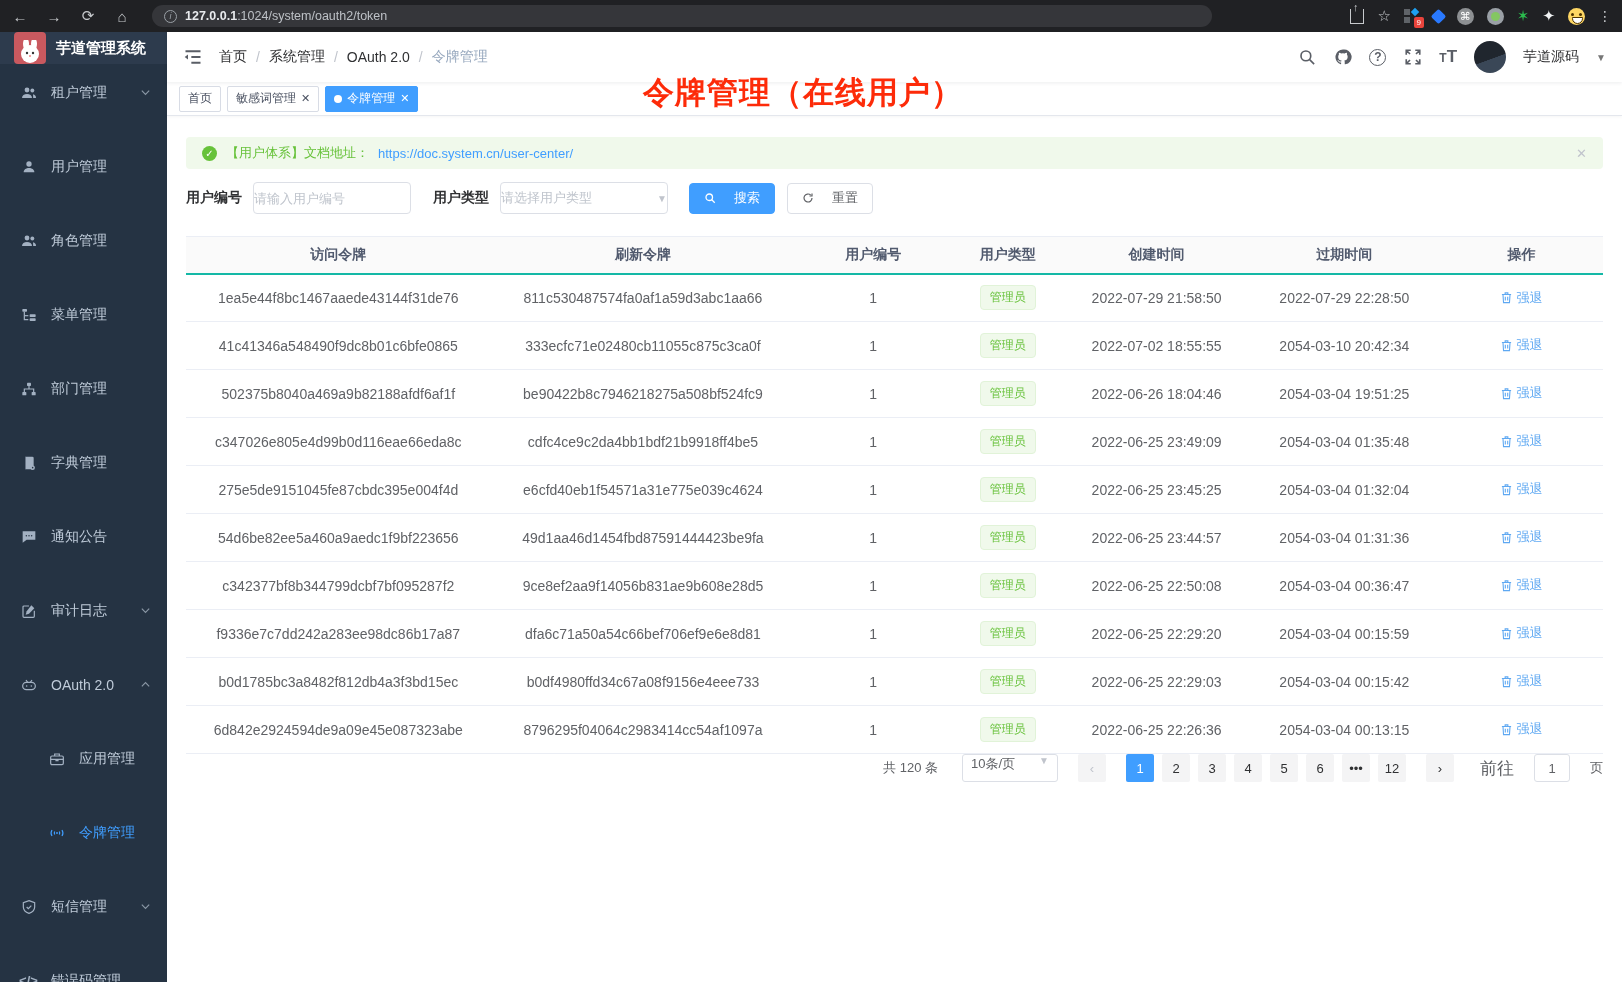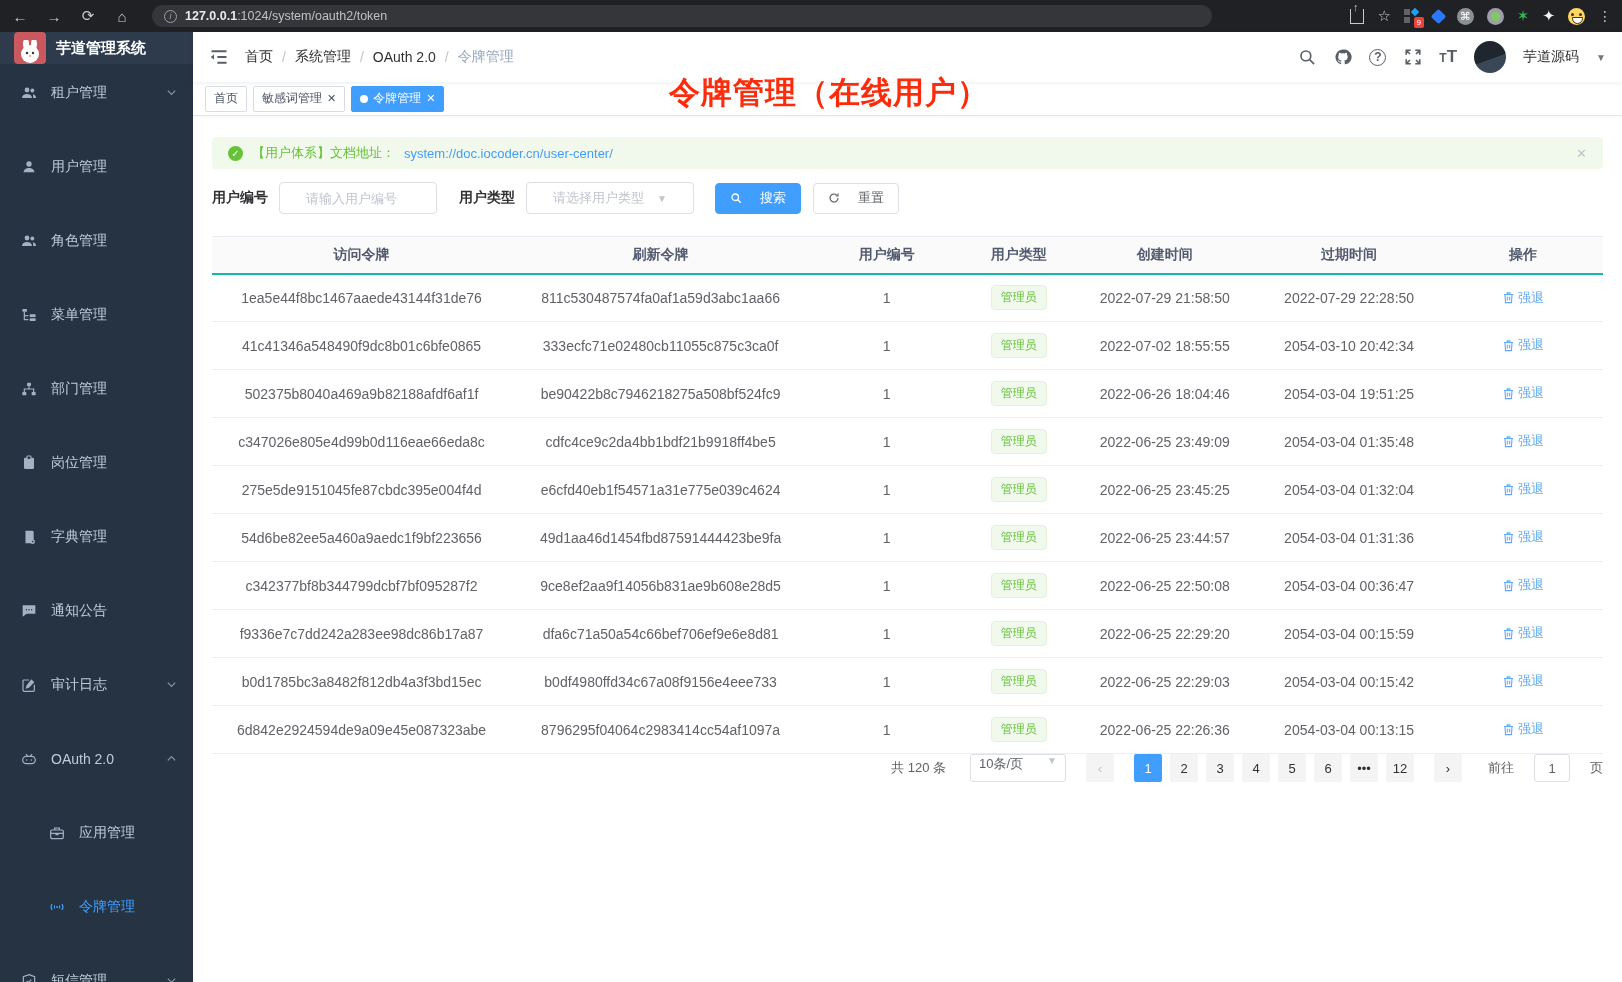--- a/index.html
+++ b/index.html
@@ -28,21 +28,21 @@
   .rec-ic b { width:9px; height:9px; border-radius:50%; background:#84c662; }
   .gstar-ic::before { content:"✶"; color:#2bbc4e; font-size:15px; }
   .puzzle-ic::before { content:"✦"; color:#f1f3f4; font-size:15px; }
   .emoji-ic { width:17px; height:17px; border-radius:50%; background:#fdd663; position:relative; }
   .emoji-ic::before { content:""; position:absolute; left:3px; top:5px; width:3px; height:3px; border-radius:50%; background:#4b3200; box-shadow:8px 0 0 #4b3200; }
   .emoji-ic::after { content:""; position:absolute; left:4px; top:9px; width:9px; height:5px; border-radius:0 0 8px 8px; background:#fff; border:1px solid #4b3200; }
   .dots-ic::before { content:"⋮"; font-size:14px; }
 
   
   .app { display:flex; height:950px; }
-  .sidebar { width:193px; background:#253343; display:flex; flex-direction:column; flex-shrink:0; }
+  .sidebar { width:167px; background:#253343; display:flex; flex-direction:column; flex-shrink:0; }
   .logo-bar { height:50px; background:#2d3b4d; display:flex; align-items:center; padding:0 14px; gap:10px; }
   .logo-avatar { width:32px; height:32px; border-radius:4px; background:#c9595f; overflow:hidden; flex-shrink:0; display:flex; align-items:flex-end; justify-content:center; }
   .logo-title { color:#fff; font-size:15px; font-weight:700; }
   .menu { flex:1; display:flex; flex-direction:column; padding-top:4px;gap:25px; }
   .menu-item { height:49px; display:flex; align-items:center; padding:0 16px 0 20px; color:#bfcbd9; font-size:14px; cursor:pointer; position:relative; }
   .menu-item .mi-icon { width:17px; height:17px; margin-right:14px; color:#a3b1c2; display:flex; align-items:center; justify-content:center; flex-shrink:0; font-size:13px; font-weight:700; }
   .menu-item .mi-icon svg { width:16px; height:16px; }
   .menu-item.indent { padding-left:48px; }
   .menu-item.active, .menu-item.active .mi-icon { color:#409eff; }
   .menu-item.light { background:#324257; }
@@ -85,21 +85,21 @@
   
   .content { padding:21px 19px 0 19px; }
   .alert { height:32px; background:#f0f9eb; border-radius:4px; display:flex; align-items:center; padding:0 16px; gap:9px; }
   .alert-check { width:15px; height:15px; border-radius:50%; background:#67c23a; color:#fff; font-size:10px; line-height:15px; text-align:center; flex-shrink:0; }
   .alert-text { font-size:13px; color:#67c23a; }
   .alert-link { font-size:13px; color:#409eff; text-decoration:none; cursor:pointer; }
   .alert-close { margin-left:auto; color:#c0c4cc; font-size:13px; cursor:pointer; }
 
   .filter { display:flex; align-items:center; margin-top:13px; height:32px; }
   .f-label { font-size:14px; font-weight:700; color:#303133; margin-right:11px; }
-  .f-input, .f-select { width:158px; height:32px; border:1px solid #dcdfe6; border-radius:4px; font-size:13px; padding:0 26px; color:#606266; font-family:inherit; }
+  .f-input, .f-select { width:158px; height:32px; border:1px solid #dcdfe6; border-radius:4px; font-size:13px; padding:0 0; color:#606266; font-family:inherit; }
   .f-input::placeholder { color:#bfc4cc; }
   .f-select { width:168px; display:flex; align-items:center; justify-content:space-between; color:#bfc4cc; cursor:pointer; }
   .f-select .sel-chev { color:#c0c4cc; font-size:10px; }
   .f-gap { width:22px; } .f-gap-lg { width:21px; }
   .btn { height:31px; border-radius:4px; font-size:13px; display:inline-flex; align-items:center; gap:18px; padding:0 14px; cursor:pointer; border:1px solid #dcdfe6; background:#fff; color:#606266; font-family:inherit; }
   .btn-primary { background:#409eff; border-color:#409eff; color:#fff; }
   .btn svg { width:12px; height:12px; }
 
   
   table { width:100%; border-collapse:collapse; margin-top:22px; border-top:1px solid #ebeef5; }
@@ -110,21 +110,21 @@
   .action-link svg { width:13px; height:13px; }
 
   
   .pager { display:flex; align-items:center; justify-content:flex-end; gap:20px; }
   .pg-total { font-size:13px; color:#606266; margin-right:4px; }
   .pg-size { width:96px; height:28px; border:1px solid #dcdfe6; border-radius:3px; display:flex; align-items:flex-start; justify-content:space-between; padding:0 8px; font-size:13px; color:#606266; cursor:pointer; }
   .pg-size .sel-chev { color:#c0c4cc; font-size:10px; }
   .pg-btn { min-width:28px; height:28px; background:#f4f4f5; border-radius:2px; display:inline-flex; align-items:center; justify-content:center; font-size:13px; color:#303133; cursor:pointer; padding:0 4px; }
   .pg-btn.active { background:#409eff; color:#fff; }
   .pg-btn.disabled { color:#c0c4cc; cursor:default; }
-  .pg-goto { font-size:13px; color:#606266; margin-left:6px; }
+  .pg-goto { font-size:17px; color:#606266; margin-left:6px; }
   .pg-input { width:36px; height:28px; border:1px solid #dcdfe6; border-radius:3px; text-align:center; font-size:13px; color:#606266; font-family:inherit; }
   .pg-unit { font-size:13px; color:#606266; }
 </style>
 </head>
 <body>
 
 <div class="browser-bar">
   <span class="bnav">←</span>
   <span class="bnav">→</span>
   <span class="bnav">⟳</span>
@@ -226,29 +226,20 @@
               <rect x="2" y="16.5" width="6" height="5" rx="1"></rect>
               <rect x="16" y="16.5" width="6" height="5" rx="1"></rect>
               <path d="M12 7.5v4.5M5 16.5V12h14v4.5" fill="none" stroke="currentColor" stroke-width="1.8"></path>
             </svg>
           </span>
           <span>部门管理</span>
         </div>
         <div class="menu-item">
           <span class="mi-icon">
             <svg viewBox="0 0 24 24" fill="currentColor">
-              <rect x="4.5" y="4" width="15" height="17" rx="2"></rect>
-              <rect x="9" y="1.5" width="6" height="5" rx="1.2" fill="#253343" stroke="currentColor" stroke-width="1.6"></rect>
-            </svg>
-          </span>
-          <span>岗位管理</span>
-        </div>
-        <div class="menu-item">
-          <span class="mi-icon">
-            <svg viewBox="0 0 24 24" fill="currentColor">
               <path d="M6 2.5h11a2 2 0 0 1 2 2V19a2.5 2.5 0 0 1-2.5 2.5H6z"></path>
               <path d="M6 2.5v19" stroke="#253343" stroke-width="1.4"></path>
               <circle cx="17.5" cy="19" r="3.4"></circle>
               <circle cx="17.5" cy="19" r="1.2" fill="#253343"></circle>
             </svg>
           </span>
           <span>字典管理</span>
         </div>
         <div class="menu-item">
           <span class="mi-icon">
@@ -413,21 +404,21 @@
           <span class="dot"></span>
           <span>令牌管理</span>
           <span class="tclose">✕</span>
         </span>
       </div>
 
     <section class="content">
       <div class="alert">
         <span class="alert-check">✓</span>
         <span class="alert-text">【用户体系】文档地址：</span>
-        <a class="alert-link">system://doc.iocoder.cn/user-center/</a>
+        <a class="alert-link">https://doc.system.cn/user-center/</a>
         <span class="alert-close">✕</span>
       </div>
 
       <div class="filter">
         <span class="f-label">用户编号</span>
         <input class="f-input" placeholder="请输入用户编号" style="">
         <span class="f-gap"></span>
         <span class="f-label">用户类型</span>
         <div class="f-select">
           <span>请选择用户类型</span>

